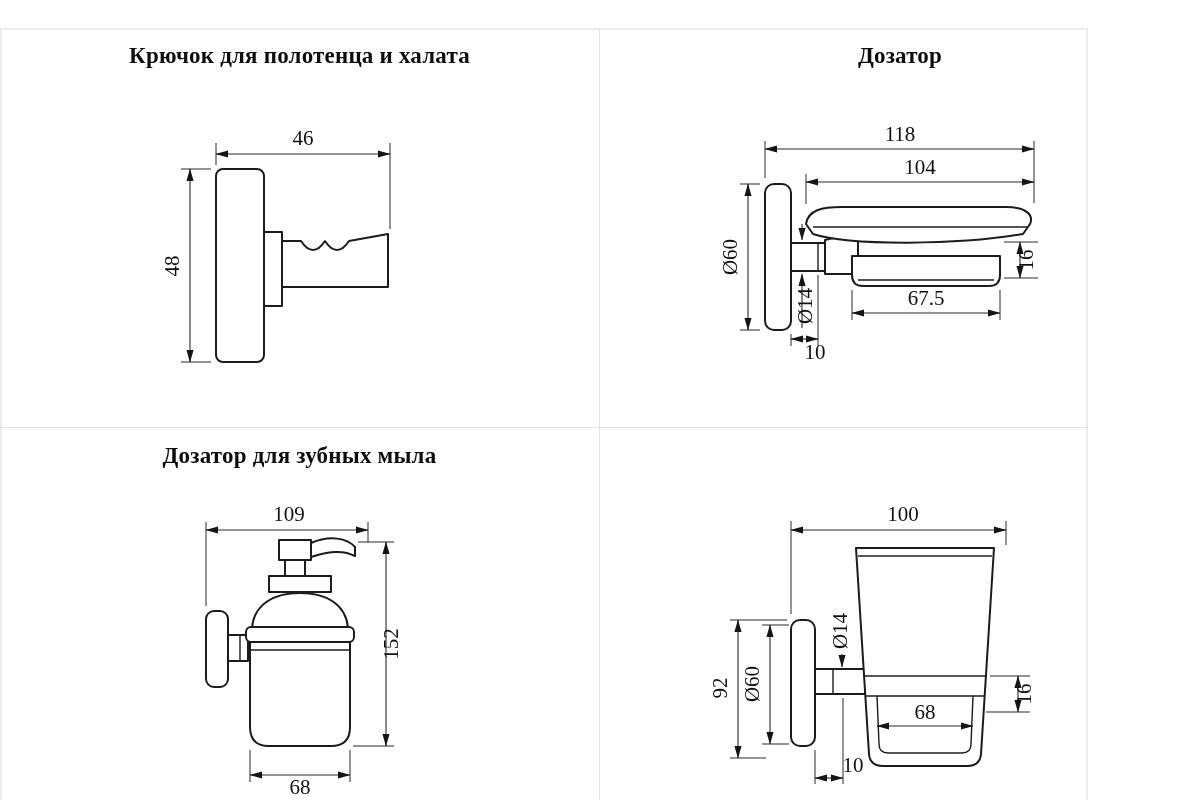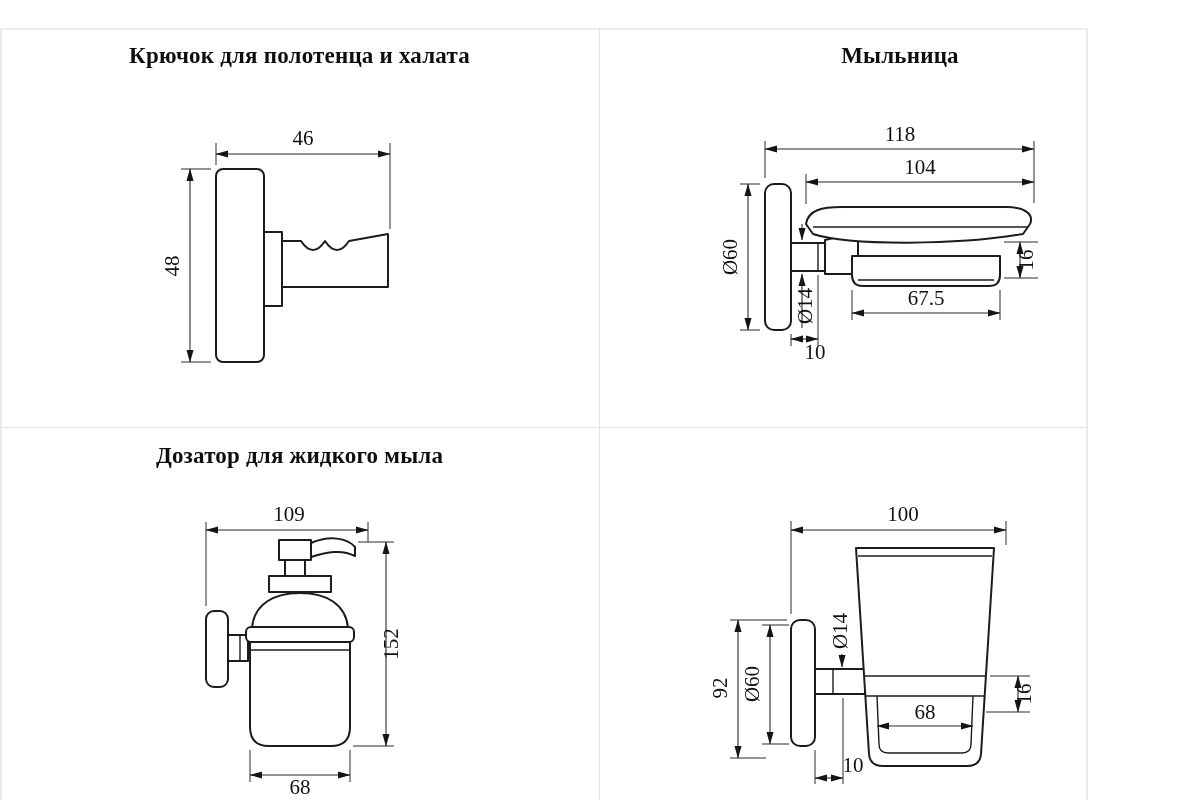--- a/index.html
+++ b/index.html
@@ -48,21 +48,21 @@
         <g>
           <line class="ext" x1="211" y1="141" x2="181" y2="141"></line>
           <line class="ext" x1="211" y1="334" x2="181" y2="334"></line>
           <line class="dim" x1="190" y1="141" x2="190" y2="334" marker-start="url(#a1)" marker-end="url(#a1)"></line>
           <text class="dimtxt" text-anchor="middle" transform="rotate(-90 179 238)" x="179" y="238">48</text>
         </g>
       </svg>
     </section>
 
     <section class="panel q2">
-      <h2 class="panel-title">Мыльница</h2>
+      <h2 class="panel-title">Дозатор</h2>
       <svg class="drawing" viewBox="0 0 600 400">
         <defs>
           <marker id="a2" viewBox="0 0 12 8" refX="11.5" refY="4" markerWidth="13" markerHeight="9" markerUnits="userSpaceOnUse" orient="auto-start-reverse">
             <path d="M0,0.6 L12,4 L0,7.4 Z" fill="#151515"></path>
           </marker>
         </defs>
         <g>
           <rect class="outline" x="165" y="156" width="26" height="146" rx="9"></rect>
           <rect class="outline" x="191" y="215" width="34" height="28"></rect>
           <line class="thin" x1="218" y1="215" x2="218" y2="243"></line>
@@ -109,21 +109,21 @@
         <g>
           <line class="ext" x1="191" y1="306" x2="191" y2="318"></line>
           <line class="ext" x1="218" y1="247" x2="218" y2="318"></line>
           <line class="dim" x1="191" y1="311" x2="218" y2="311" marker-start="url(#a2)" marker-end="url(#a2)"></line>
           <text class="dimtxt" x="215" y="331" text-anchor="middle">10</text>
         </g>
       </svg>
     </section>
 
     <section class="panel q3">
-      <h2 class="panel-title">Дозатор для жидкого мыла</h2>
+      <h2 class="panel-title">Дозатор для зубных мыла</h2>
       <svg class="drawing" viewBox="0 0 600 400">
         <defs>
           <marker id="a3" viewBox="0 0 12 8" refX="11.5" refY="4" markerWidth="13" markerHeight="9" markerUnits="userSpaceOnUse" orient="auto-start-reverse">
             <path d="M0,0.6 L12,4 L0,7.4 Z" fill="#151515"></path>
           </marker>
         </defs>
         <g>
           <rect class="outline" x="206" y="183" width="22" height="76" rx="8"></rect>
           <rect class="outline" x="228" y="207" width="20" height="26"></rect>
           <line class="thin" x1="240" y1="207" x2="240" y2="233"></line>

